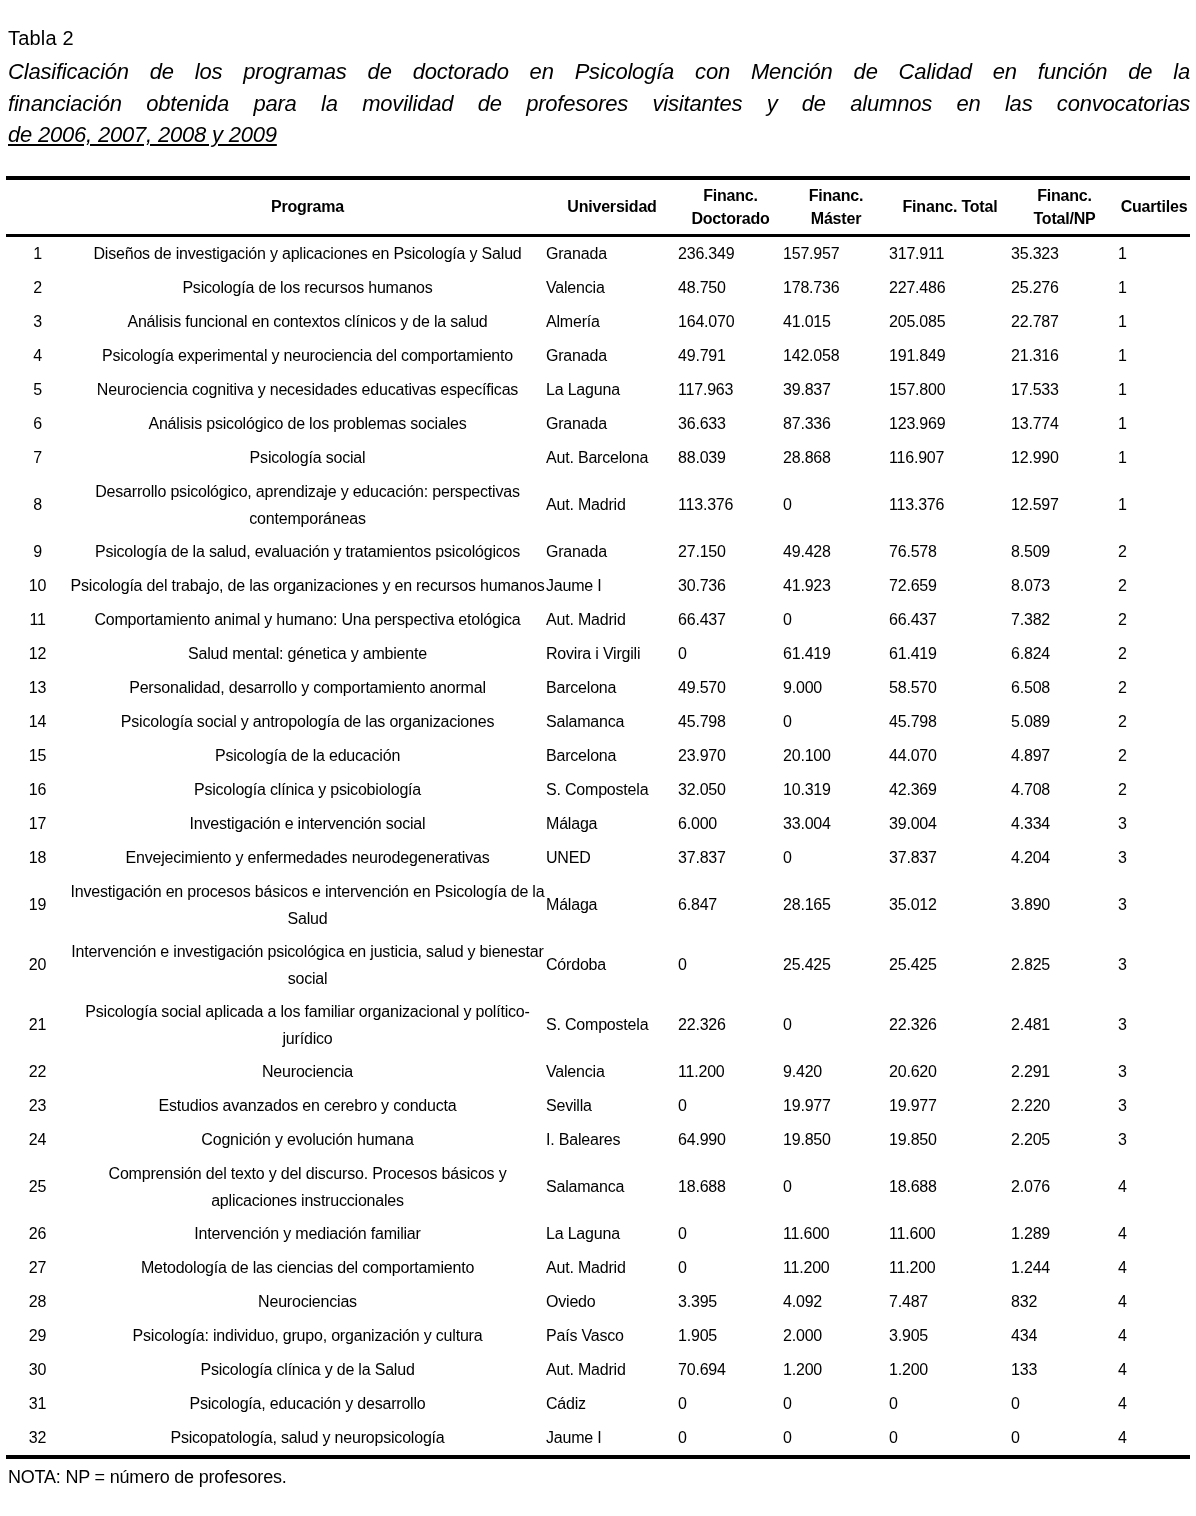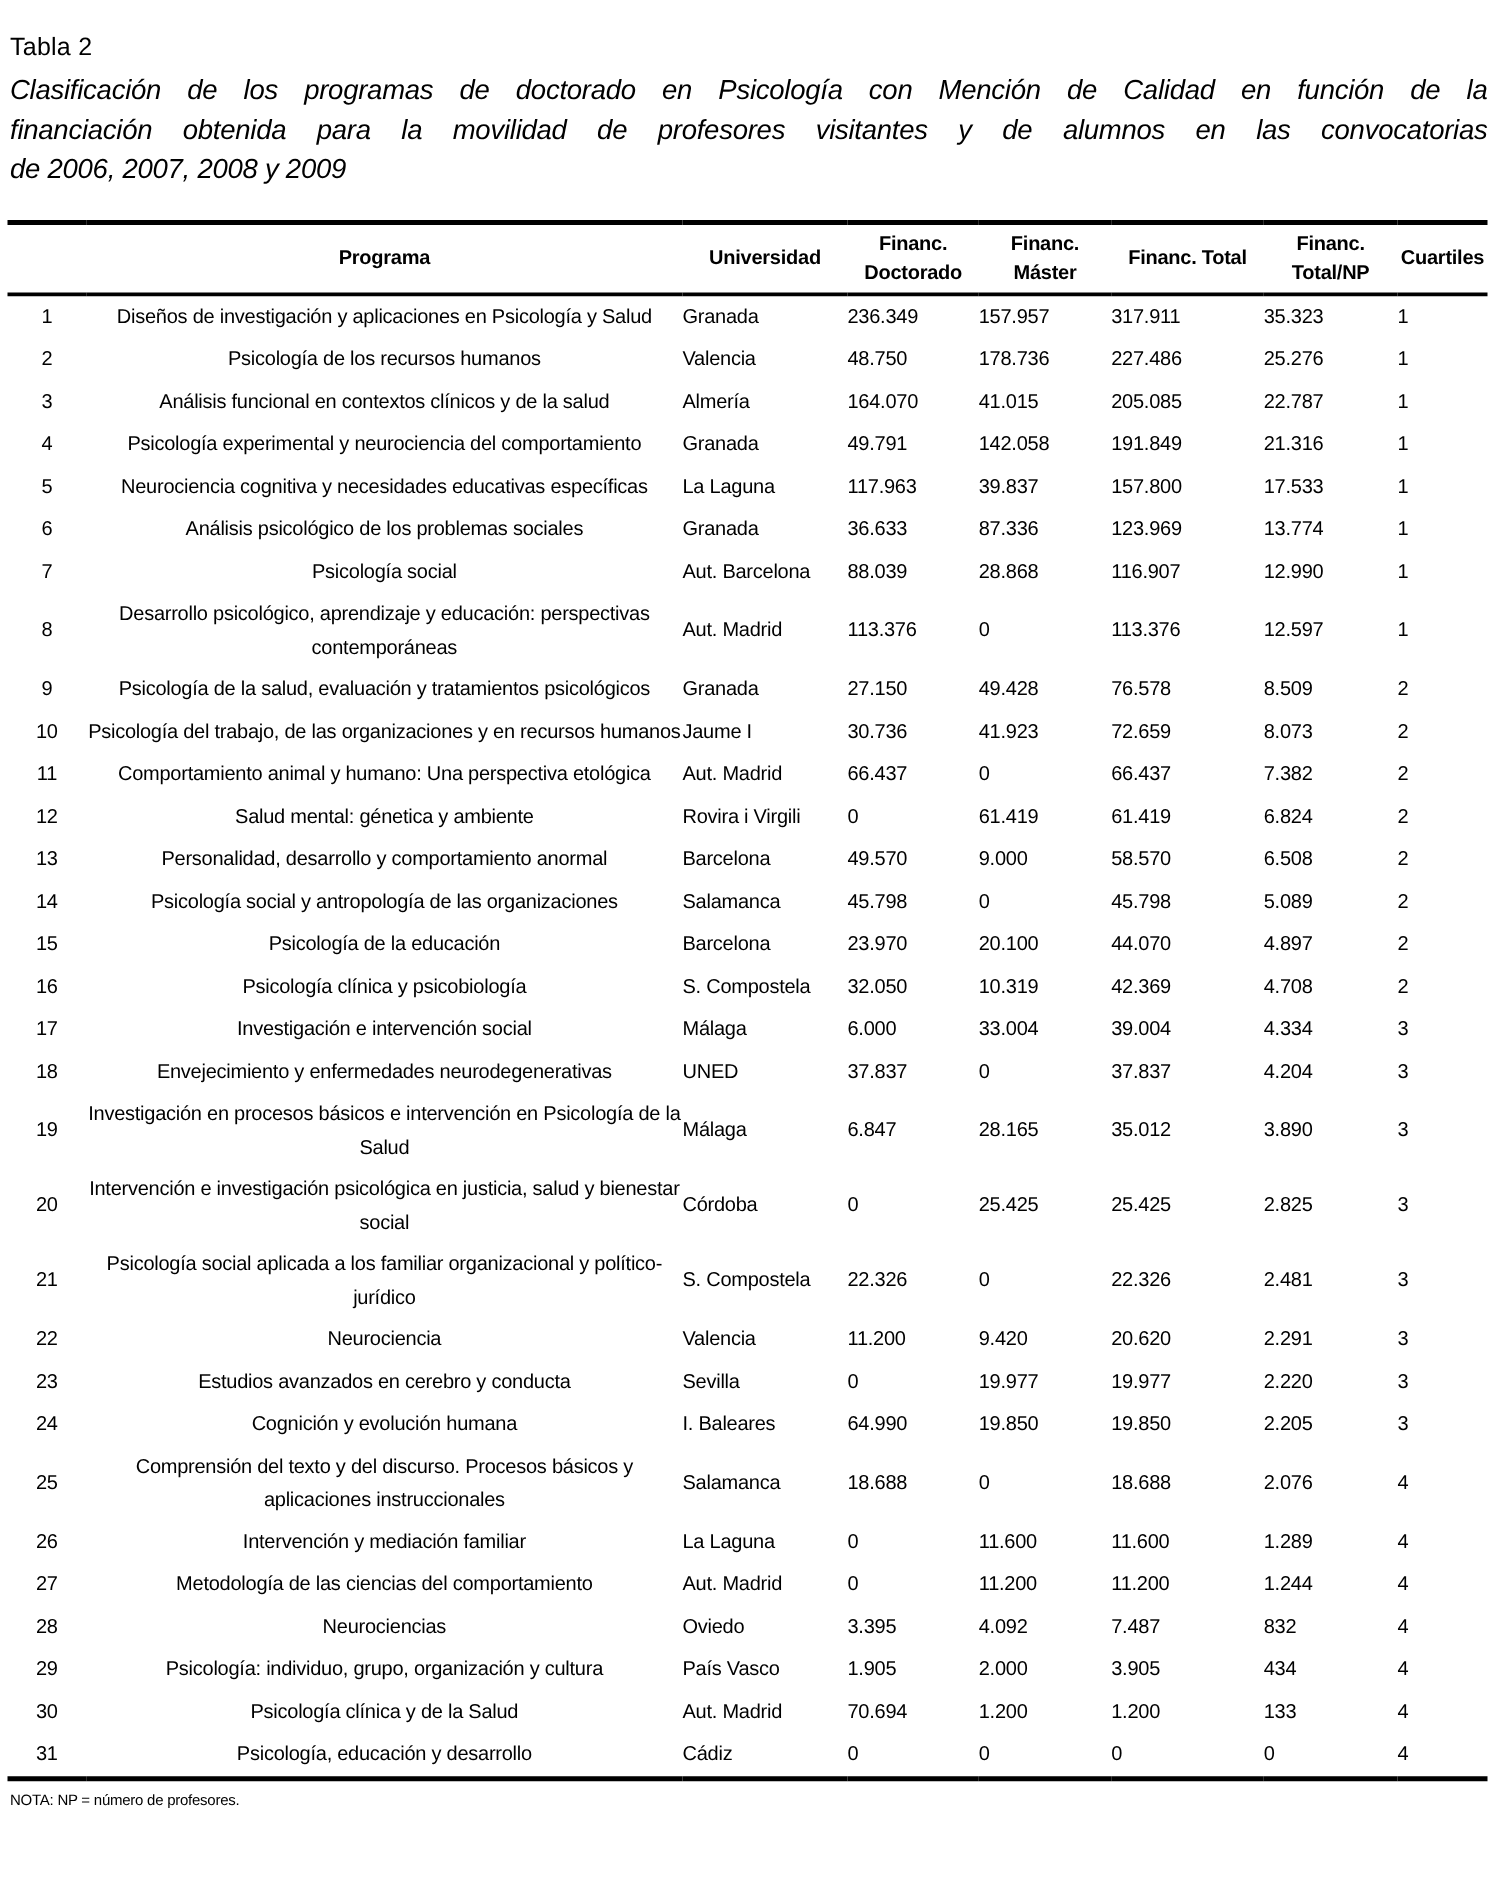--- a/index.html
+++ b/index.html
@@ -29,20 +29,21 @@
     letter-spacing: -0.2px;
     margin: 0 0 25px 2px;
   }
   .caption-line {
     text-align: justify;
     text-align-last: justify;
     white-space: normal;
   }
   .caption-line.last {
     text-align-last: left;
+    text-decoration: underline;
   }
   
   #main-table {
     width: 100%;
     border-collapse: collapse;
     table-layout: fixed;
     border-top: 4px solid #000;
     border-bottom: 4px solid #000;
     font-size: 16px;
     letter-spacing: -0.2px;
@@ -71,21 +72,21 @@
   col.c-ft   { width: 122px; }
   col.c-fnp  { width: 107px; }
   col.c-q    { width: 72px; }
 
   td.c-num  { text-align: center; }
   td.c-prog { text-align: center; padding-right: 8px; }
   td.c-uni, td.c-fd, td.c-fm, td.c-ft, td.c-fnp, td.c-q { text-align: left; }
 
   
   #note {
-    font-size: 12px;
+    font-size: 18px;
     letter-spacing: -0.2px;
     margin: 8px 0 0 2px;
   }
 </style>
 </head>
 <body>
 
 <div id="page">
 
   <div id="table-label">Tabla 2</div>
@@ -426,18 +427,28 @@
         <tr>
     <td class="c-num">31</td>
     <td class="c-prog">Psicología, educación y desarrollo</td>
     <td class="c-uni">Cádiz</td>
     <td class="c-fd">0</td>
     <td class="c-fm">0</td>
     <td class="c-ft">0</td>
     <td class="c-fnp">0</td>
     <td class="c-q">4</td>
   </tr>
+        <tr>
+    <td class="c-num">32</td>
+    <td class="c-prog">Psicopatología, salud y neuropsicología</td>
+    <td class="c-uni">Jaume I</td>
+    <td class="c-fd">0</td>
+    <td class="c-fm">0</td>
+    <td class="c-ft">0</td>
+    <td class="c-fnp">0</td>
+    <td class="c-q">4</td>
+  </tr>
       </tbody>
   </table>
 
   <div id="note">NOTA: NP = número de profesores.</div>
 
 </div>
 
 </body></html>

